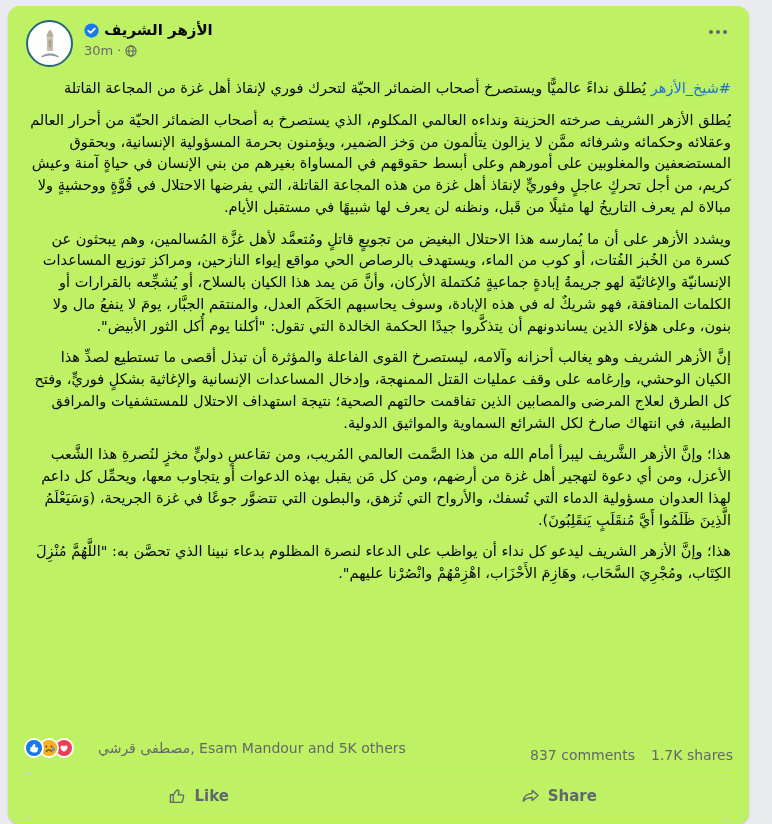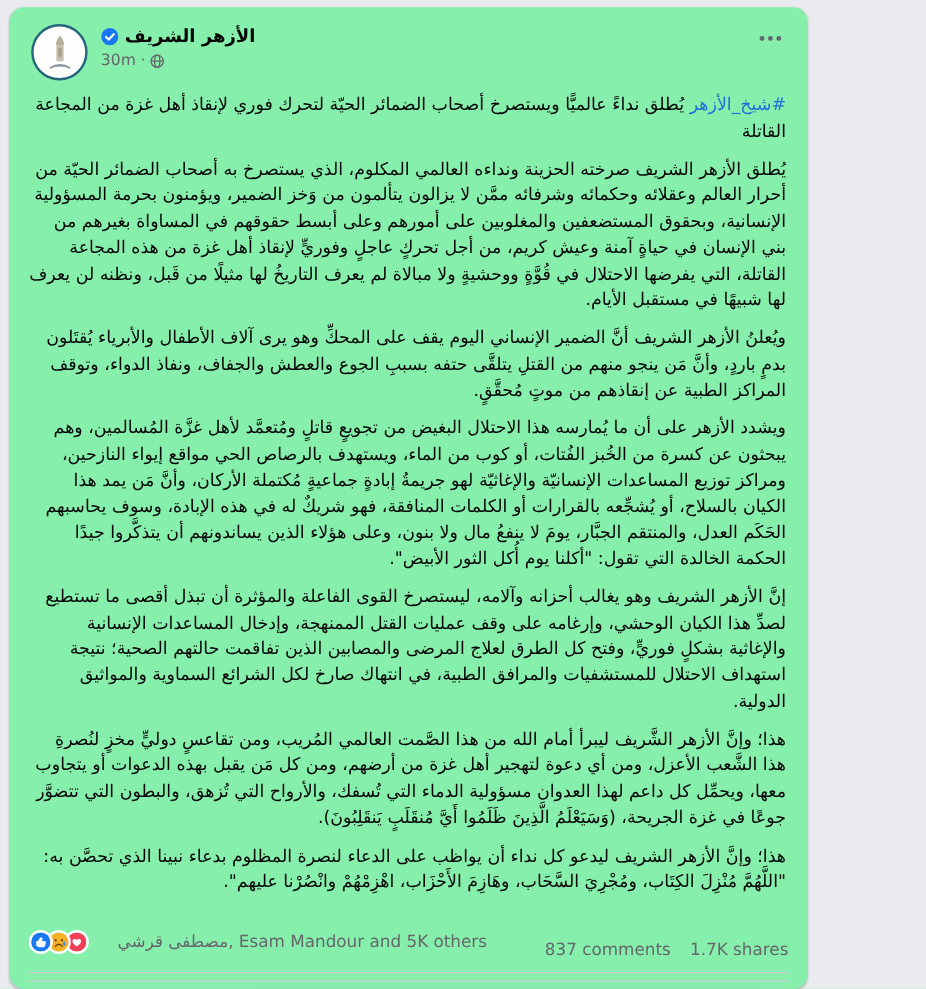--- a/index.html
+++ b/index.html
@@ -1,21 +1,21 @@
 <!DOCTYPE html>
 <html lang="ar"><head>
 <meta charset="utf-8">
 <style>
   * { margin:0; padding:0; box-sizing:border-box; }
   html,body { width:772px; height:824px; overflow:hidden; }
   body { background:#e9ebee; font-family:"DejaVu Sans", sans-serif; color:#050505; }
 
   .card{
-    position:absolute; left:8px; top:6px; width:665px; height:818px;
-    background:#86efac; border-radius:12px; box-shadow:0 1px 2px rgba(0,0,0,.2);
+    position:absolute; left:8px; top:6px; width:741px; height:818px;
+    background:#bef264; border-radius:12px; box-shadow:0 1px 2px rgba(0,0,0,.2);
     display:flex; flex-direction:column; overflow:hidden;
   }
 
   
   .header{ display:flex; align-items:flex-start; padding:14px 16px 4px 18px; flex:0 0 auto; }
   .avatar{
     width:47px; height:47px; border-radius:50%; background:#fdfdfb;
     border:2px solid #26667c; display:flex; align-items:center; justify-content:center;
     flex:0 0 auto; cursor:pointer;
   }
@@ -98,21 +98,20 @@
     <div class="more-btn">
       <i></i>
         <i></i>
         <i></i>
     </div>
   </div>
 
   <div class="post-body">
     <p><span class="hashtag">#شيخ_الأزهر</span><span> يُطلق نداءً عالميًّا ويستصرخ أصحاب الضمائر الحيّة لتحرك فوري لإنقاذ أهل غزة من المجاعة القاتلة</span></p>
     <p>يُطلق الأزهر الشريف صرخته الحزينة ونداءه العالمي المكلوم، الذي يستصرخ به أصحاب الضمائر الحيّة من أحرار العالم وعقلائه وحكمائه وشرفائه ممَّن لا يزالون يتألمون من وَخز الضمير، ويؤمنون بحرمة المسؤولية الإنسانية، وبحقوق المستضعفين والمغلوبين على أمورهم وعلى أبسط حقوقهم في المساواة بغيرهم من بني الإنسان في حياةٍ آمنة وعيش كريم، من أجل تحركٍ عاجلٍ وفوريٍّ لإنقاذ أهل غزة من هذه المجاعة القاتلة، التي يفرضها الاحتلال في قُوَّةٍ ووحشيةٍ ولا مبالاة لم يعرف التاريخُ لها مثيلًا من قَبل، ونظنه لن يعرف لها شبيهًا في مستقبل الأيام.</p>
-    <p>ويُعلنُ الأزهر الشريف أنَّ الضمير الإنساني اليوم يقف على المحكِّ وهو يرى آلاف الأطفال والأبرياء يُقتَلون بدمٍ باردٍ، وأنَّ مَن ينجو منهم من القتلِ يتلقَّى حتفه بسببِ الجوع والعطش والجفاف، ونفاذ الدواء، وتوقف المراكز الطبية عن إنقاذهم من موتٍ مُحقَّقٍ.</p>
     <p>ويشدد الأزهر على أن ما يُمارسه هذا الاحتلال البغيض من تجويعٍ قاتلٍ ومُتعمَّد لأهل غزَّة المُسالمين، وهم يبحثون عن كسرة من الخُبز الفُتات، أو كوب من الماء، ويستهدف بالرصاص الحي مواقع إيواء النازحين، ومراكز توزيع المساعدات الإنسانيّة والإغاثيّة لهو جريمةُ إبادةٍ جماعيةٍ مُكتملة الأركان، وأنَّ مَن يمد هذا الكيان بالسلاح، أو يُشجِّعه بالقرارات أو الكلمات المنافقة، فهو شريكٌ له في هذه الإبادة، وسوف يحاسبهم الحَكَم العدل، والمنتقم الجبَّار، يومَ لا ينفعُ مال ولا بنون، وعلى هؤلاء الذين يساندونهم أن يتذكَّروا جيدًا الحكمة الخالدة التي تقول: "أكلنا يوم أُكل الثور الأبيض".</p>
     <p>إنَّ الأزهر الشريف وهو يغالب أحزانه وآلامه، ليستصرخ القوى الفاعلة والمؤثرة أن تبذل أقصى ما تستطيع لصدِّ هذا الكيان الوحشي، وإرغامه على وقف عمليات القتل الممنهجة، وإدخال المساعدات الإنسانية والإغاثية بشكلٍ فوريٍّ، وفتح كل الطرق لعلاج المرضى والمصابين الذين تفاقمت حالتهم الصحية؛ نتيجة استهداف الاحتلال للمستشفيات والمرافق الطبية، في انتهاك صارخ لكل الشرائع السماوية والمواثيق الدولية.</p>
     <p>هذا؛ وإنَّ الأزهر الشَّريف ليبرأ أمام الله من هذا الصَّمت العالمي المُريب، ومن تقاعسٍ دوليٍّ مخزٍ لنُصرةِ هذا الشَّعب الأعزل، ومن أي دعوة لتهجير أهل غزة من أرضهم، ومن كل مَن يقبل بهذه الدعوات أو يتجاوب معها، ويحمِّل كل داعم لهذا العدوان مسؤولية الدماء التي تُسفك، والأرواح التي تُزهق، والبطون التي تتضوَّر جوعًا في غزة الجريحة، (وَسَيَعْلَمُ الَّذِينَ ظَلَمُوا أَيَّ مُنقَلَبٍ يَنقَلِبُونَ).</p>
     <p>هذا؛ وإنَّ الأزهر الشريف ليدعو كل نداء أن يواظب على الدعاء لنصرة المظلوم بدعاء نبينا الذي تحصَّن به: "اللَّهُمَّ مُنْزِلَ الكِتَاب، ومُجْرِيَ السَّحَاب، وهَازِمَ الأَحْزَاب، اهْزِمْهُمْ وانْصُرْنا عليهم".</p>
   </div>
 
   <div class="engagement">
     <div class="reactions">
       <span class="rx z3">
         <svg width="16" height="16" viewBox="0 0 16 16">
@@ -139,17 +138,30 @@
     <span class="reactors" dir="ltr">مصطفى قرشي, Esam Mandour and 5K others</span>
     <div class="counts">
       <span>837 comments</span>
       <span>1.7K shares</span>
     </div>
   </div>
 
   <div class="divider"></div>
 
   <div class="actions">
+    <div class="action-btn">
+      <svg width="19" height="19" viewBox="0 0 20 20" fill="none" stroke="#606770" stroke-width="1.4" stroke-linejoin="round" stroke-linecap="round">
+        <path d="M2.5 9.2h3v8h-3z"></path>
+        <path d="M5.5 16.3c.3.6.9 1 1.6 1h6.3c.9 0 1.7-.6 1.9-1.5l1.1-4.4c.3-1-.5-2-1.6-2h-4l.7-3.3c.2-1-.5-1.9-1.5-1.9-.5 0-1 .3-1.2.7L5.5 9.6"></path>
+      </svg>
+      <span>Like</span>
+    </div>
+    <div class="action-btn">
+      <svg width="19" height="19" viewBox="0 0 20 20" fill="none" stroke="#606770" stroke-width="1.4" stroke-linejoin="round" stroke-linecap="round">
+        <path d="M11.8 4.6 18 9.9l-6.2 5.3v-3.1C7.3 12.1 4.4 13.6 2.3 16c.4-4.5 3.2-7.9 9.5-8.3V4.6z"></path>
+      </svg>
+      <span>Share</span>
+    </div>
   </div>
 
   <div class="divider"></div>
   <div class="bottom-pad"></div>
 </div>
 
 </body></html>

